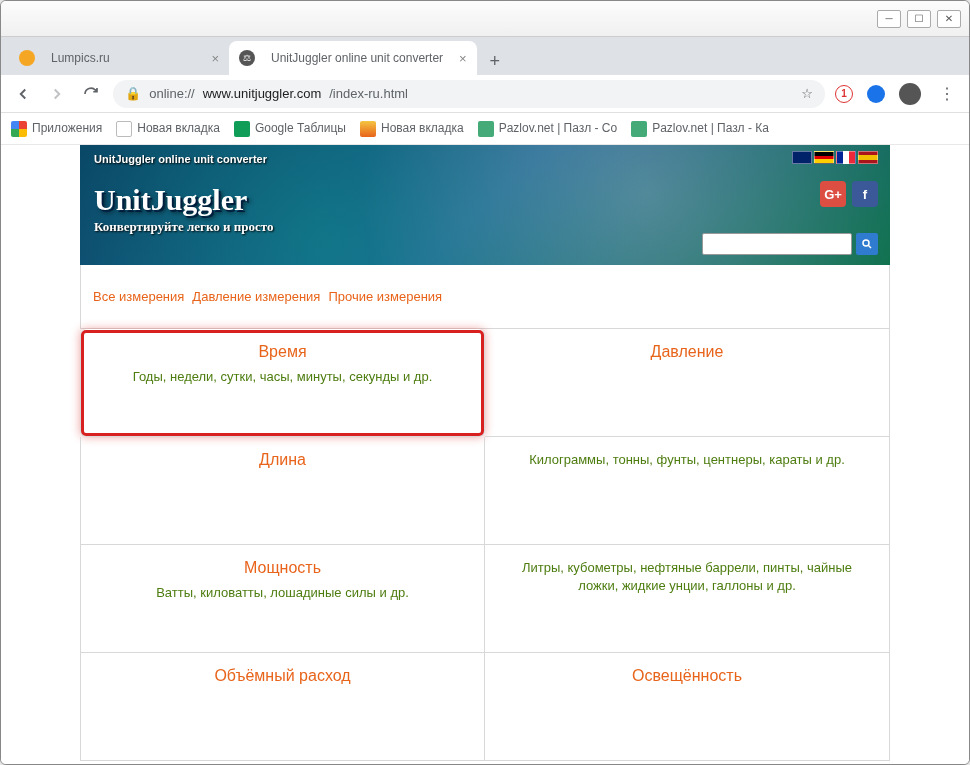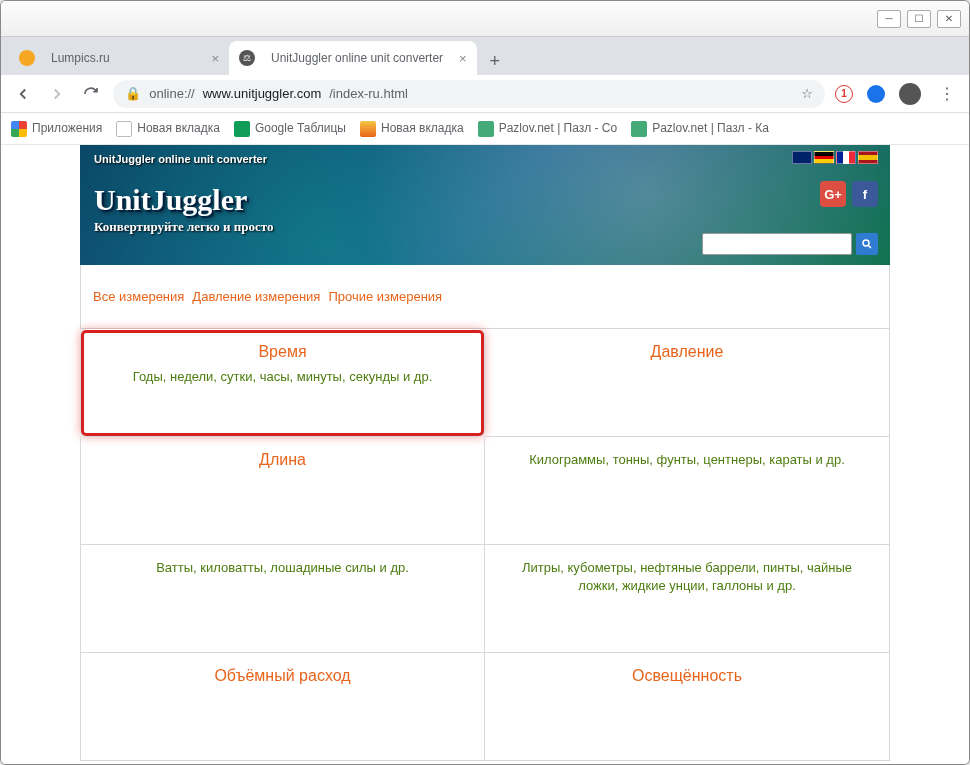--- a/index.html
+++ b/index.html
@@ -182,20 +182,21 @@
           <div class="card">
             <h3>Давление</h3>
           </div>
           <div class="card">
             <h3>Длина</h3>
           </div>
           <div class="card">
             <p>Килограммы, тонны, фунты, центнеры, караты и др.</p>
           </div>
           <div class="card">
+            <h3>Мощность</h3>
             <p>Ватты, киловатты, лошадиные силы и др.</p>
           </div>
           <div class="card">
             <p>Литры, кубометры, нефтяные баррели, пинты, чайные ложки, жидкие унции, галлоны и др.</p>
           </div>
           <div class="card">
             <h3>Объёмный расход</h3>
             <p></p>
           </div>
           <div class="card">

